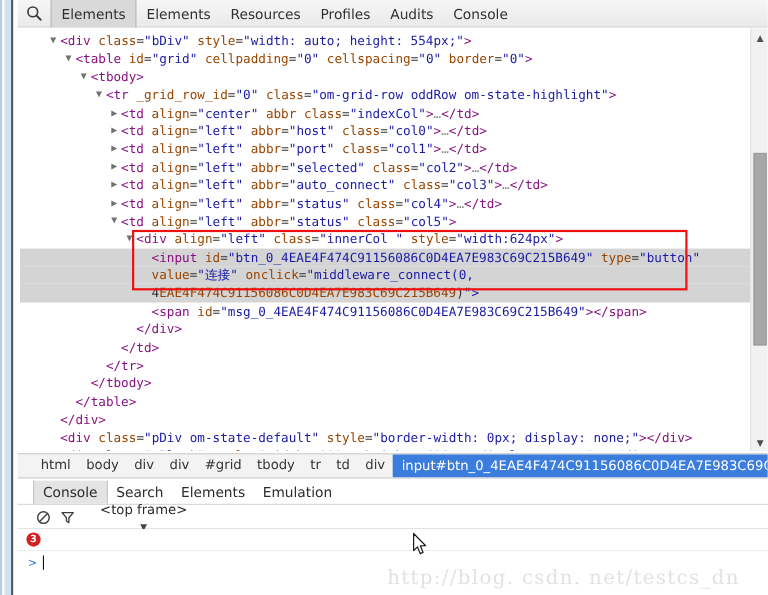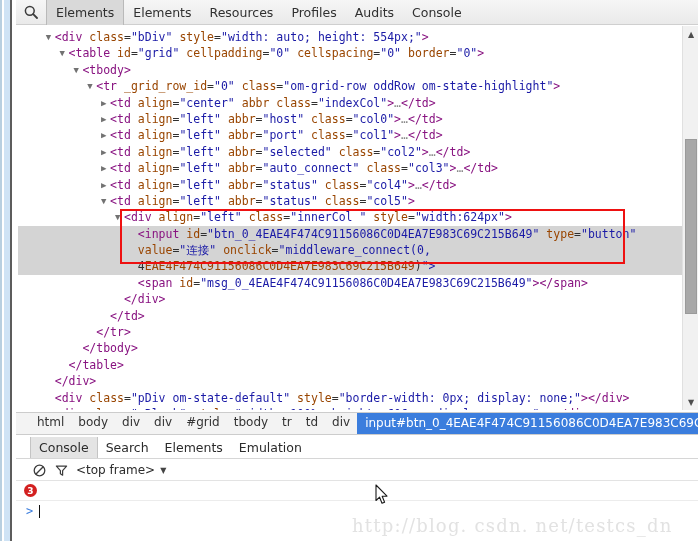--- a/index.html
+++ b/index.html
@@ -203,25 +203,26 @@
     padding-left: 12px;
     border-bottom: 1px solid #e3e3e3;
   }
   .cf-icon {
     width: 22px; height: 20px;
     display: flex; align-items: center; justify-content: center;
   }
   .frame-sel {
     font-size: 12px;
     color: #2b2b2b;
-    margin-left: 4px;
+    margin-left: 19px;
     display: flex;
     align-items: center;
     gap: 5px;
     cursor: default;
+    flex-direction: column;
   }
   .caret-dn {
     font-size: 8px; color: #444;
   }
 
   
   .console-body {
     position: absolute;
     left: 16px; top: 481px;
     width: 682px; height: 60px;

